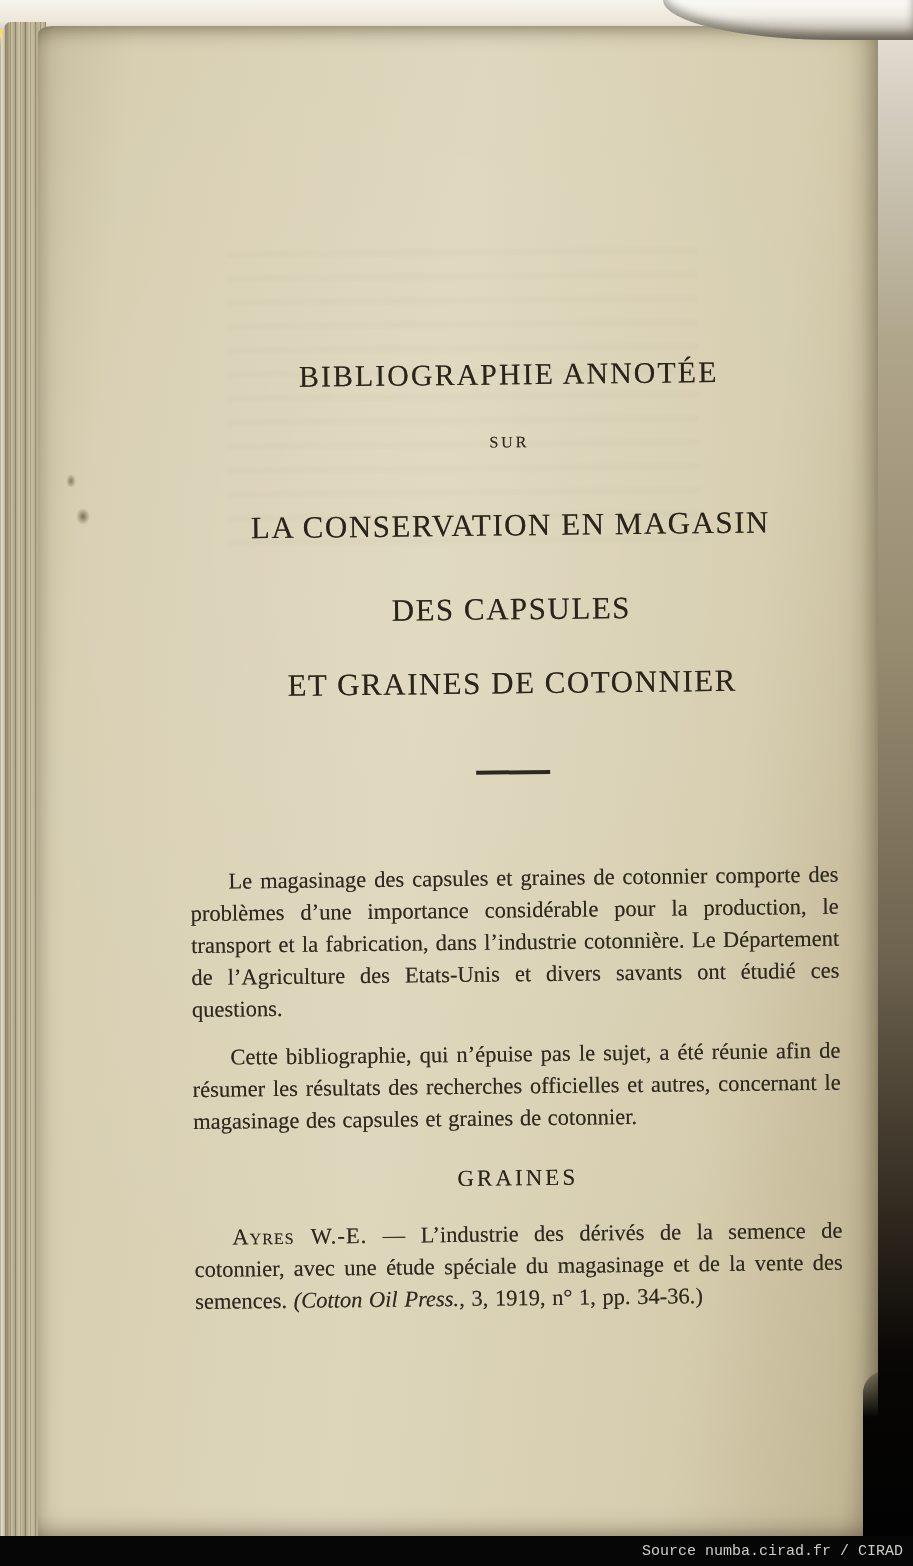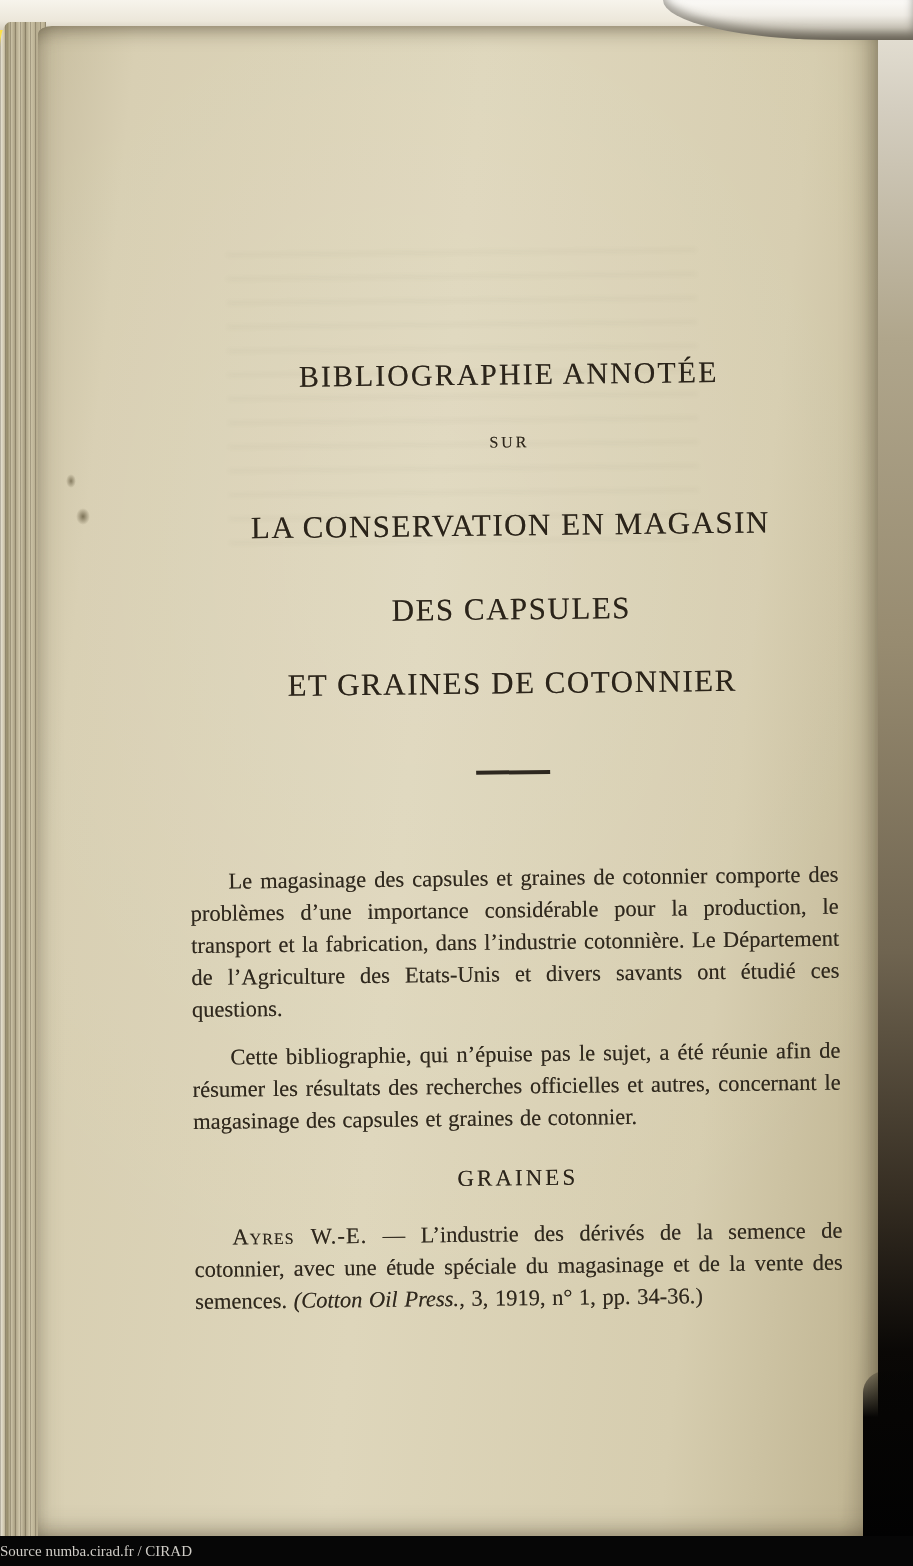--- a/index.html
+++ b/index.html
@@ -72,22 +72,22 @@
 
   .section-heading { margin-top:30px; font-size:23px; line-height:28px; letter-spacing:3px;
     text-align:center; font-weight:normal; color:#2b241a; }
 
   .entry { margin-top:26px; font-size:22.5px; line-height:32px; text-align:justify; word-spacing:1px; text-indent:38px; }
   .entry .author { font-variant:small-caps; letter-spacing:1px; }
   .entry .journal { font-style:italic; }
 
   
   .footer-bar { position:absolute; left:0; right:0; bottom:0; height:30px; background:#060606;
-    display:flex; align-items:center; justify-content:flex-start; padding-right:10px;
-    font-family:Liberation Serif, serif; font-size:15px; color:#cfccc6; }
+    display:flex; align-items:center; justify-content:flex-end; padding-right:10px;
+    font-family:Liberation Mono, monospace; font-size:15px; color:#cfccc6; }
 </style>
 </head>
 <body>
 
 <div class="scan-root">
 
   <div class="top-strip"></div>
   <div class="right-edge"></div>
   <div class="spine-edges"></div>
 

